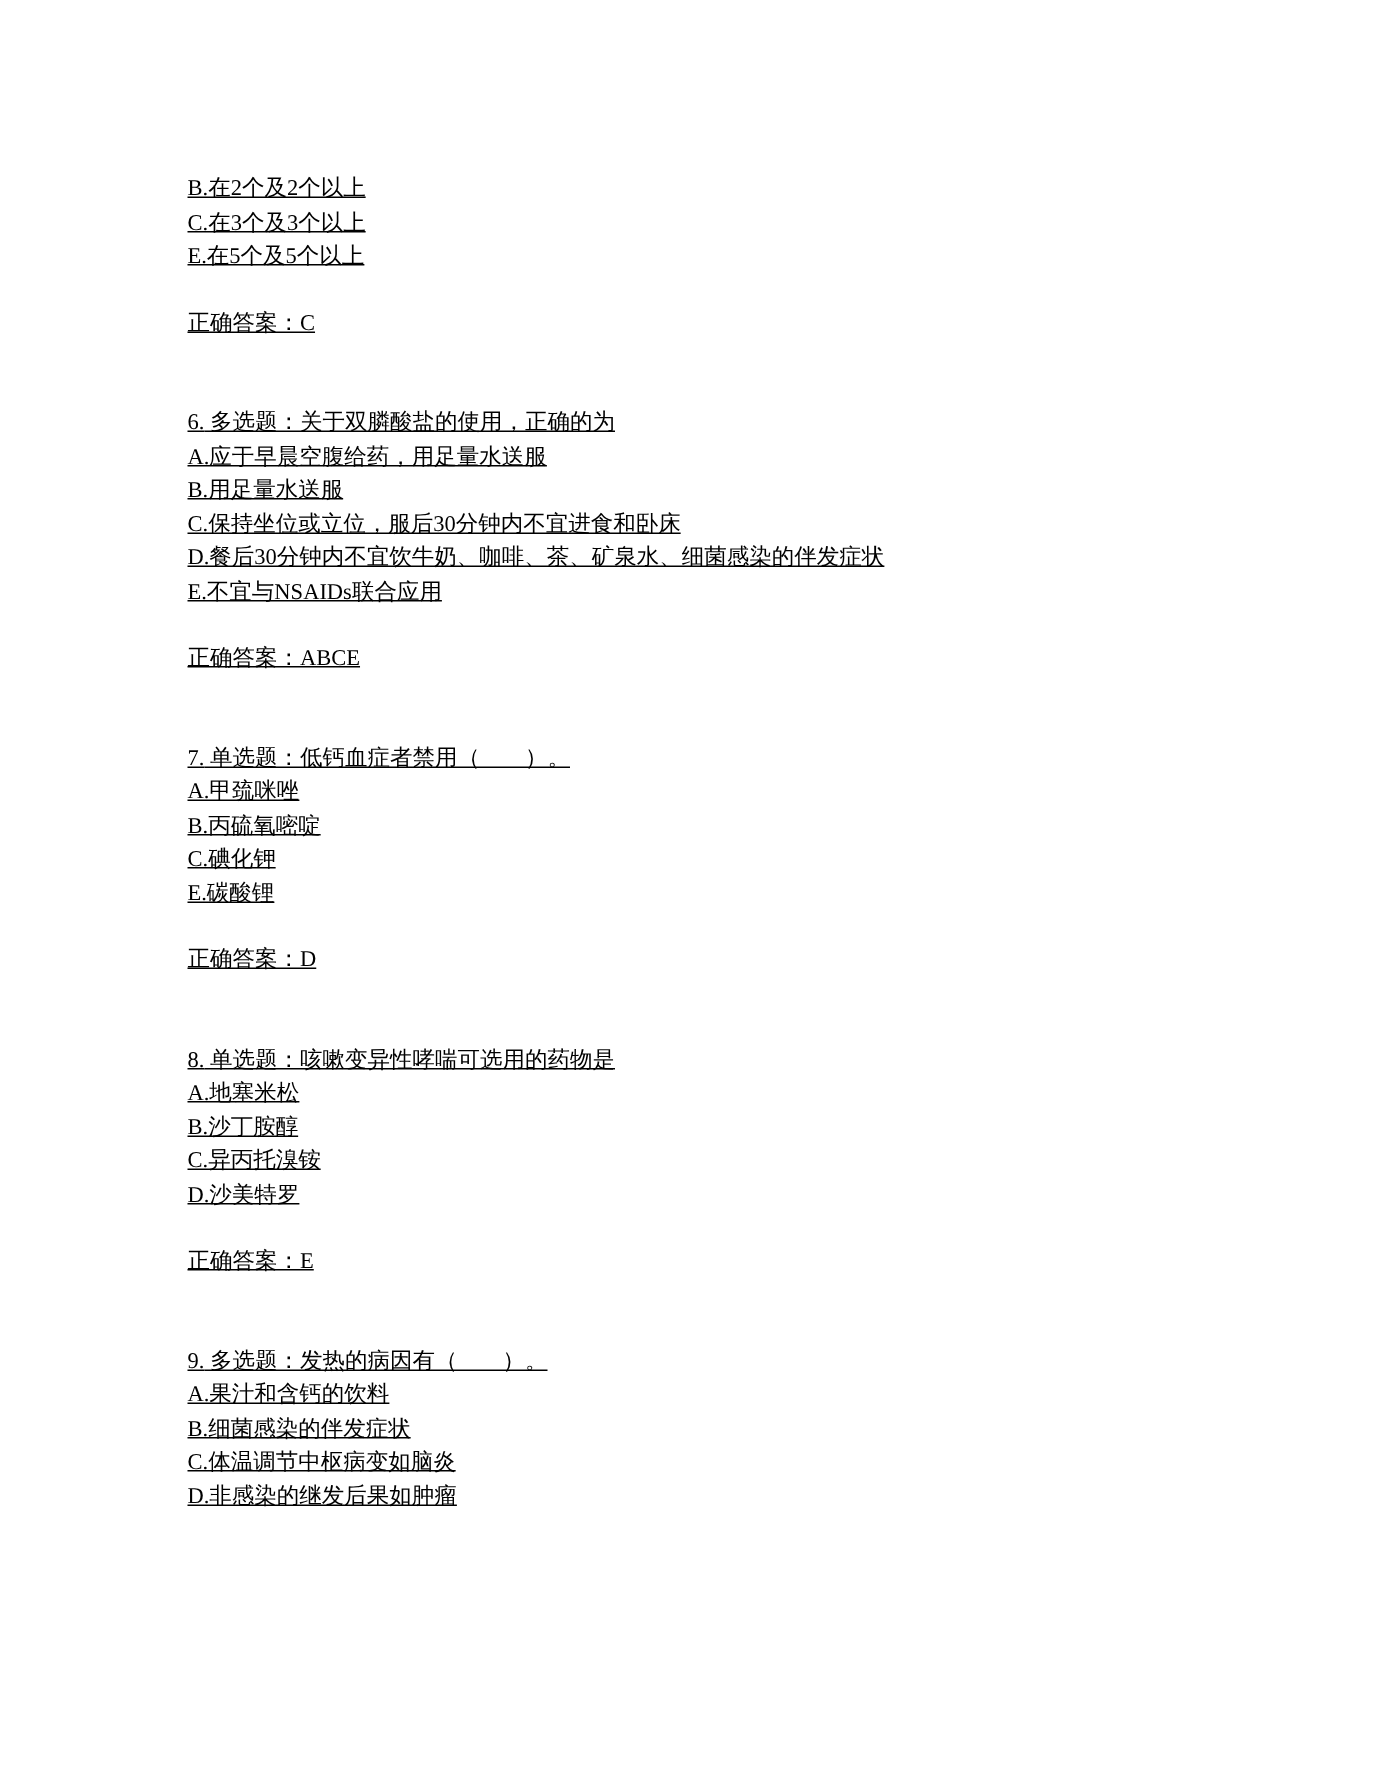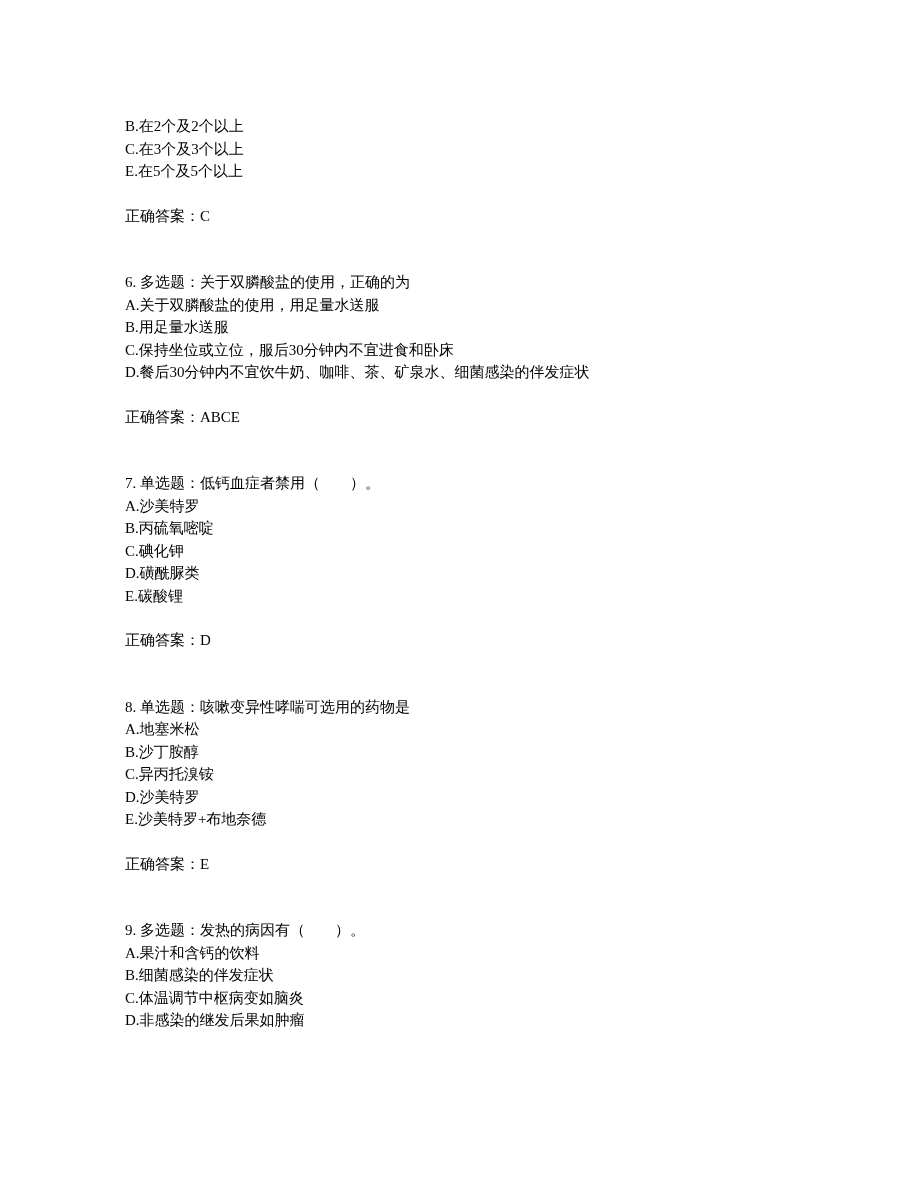--- a/index.html
+++ b/index.html
@@ -12,20 +12,21 @@
       height: 1191px;
       background: #ffffff;
       font-family: "SimSun", "宋体", serif;
       font-size: 15px;
       color: #000000;
       padding: 115px 125px 60px 125px;
       line-height: 1.5;
     }
     .line {
       white-space: pre-wrap;
+      text-decoration: underline;
     }
     .block {
       margin-bottom: 0;
     }
     .gap-medium {
       height: 22px;
     }
     .gap-large {
       height: 44px;
     }
@@ -38,50 +39,49 @@
   <div class="line">C.在3个及3个以上</div>
   <div class="line">E.在5个及5个以上</div>
   <div class="gap-medium"></div>
   <div class="line"><span>正确答案：</span><span>C</span></div>
 </div>
 
 <div class="gap-large"></div>
 
 <div class="block">
   <div class="line"><span>6.</span> <span>多选题：</span><span>关于双膦酸盐的使用，正确的为</span></div>
-  <div class="line">A.关于双膦酸盐的使用，用足量水送服</div>
+  <div class="line">A.应于早晨空腹给药，用足量水送服</div>
   <div class="line">B.用足量水送服</div>
   <div class="line">C.保持坐位或立位，服后30分钟内不宜进食和卧床</div>
   <div class="line">D.餐后30分钟内不宜饮牛奶、咖啡、茶、矿泉水、细菌感染的伴发症状</div>
+  <div class="line">E.不宜与NSAIDs联合应用</div>
   <div class="gap-medium"></div>
   <div class="line"><span>正确答案：</span><span>ABCE</span></div>
 </div>
 
 <div class="gap-large"></div>
 
 <div class="block">
   <div class="line"><span>7.</span> <span>单选题：</span><span>低钙血症者禁用（　　）。</span></div>
-  <div class="line">A.沙美特罗</div>
+  <div class="line">A.甲巯咪唑</div>
   <div class="line">B.丙硫氧嘧啶</div>
   <div class="line">C.碘化钾</div>
-  <div class="line">D.磺酰脲类</div>
   <div class="line">E.碳酸锂</div>
   <div class="gap-medium"></div>
   <div class="line"><span>正确答案：</span><span>D</span></div>
 </div>
 
 <div class="gap-large"></div>
 
 <div class="block">
   <div class="line"><span>8.</span> <span>单选题：</span><span>咳嗽变异性哮喘可选用的药物是</span></div>
   <div class="line">A.地塞米松</div>
   <div class="line">B.沙丁胺醇</div>
   <div class="line">C.异丙托溴铵</div>
   <div class="line">D.沙美特罗</div>
-  <div class="line">E.沙美特罗+布地奈德</div>
   <div class="gap-medium"></div>
   <div class="line"><span>正确答案：</span><span>E</span></div>
 </div>
 
 <div class="gap-large"></div>
 
 <div class="block">
   <div class="line"><span>9.</span> <span>多选题：</span><span>发热的病因有（　　）。</span></div>
   <div class="line">A.果汁和含钙的饮料</div>
   <div class="line">B.细菌感染的伴发症状</div>

